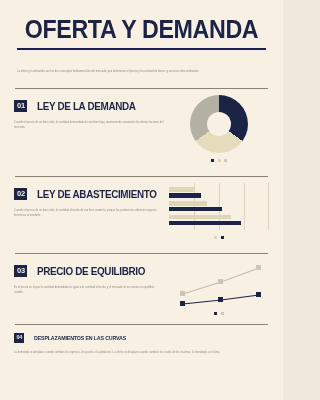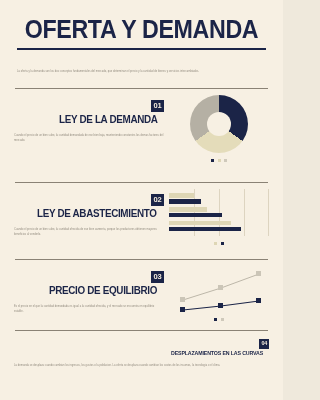--- a/index.html
+++ b/index.html
@@ -38,21 +38,21 @@
     color:#918a7e;
     text-align:left;
     padding:0 3px;
     letter-spacing:0.05px;
   }
 
   
   .divider { height:0.8px; background:#8a8275; margin:0 1px; }
 
   .section { position:relative; }
-  .sec-head { display:flex; align-items:flex-end; gap:1px;flex-direction:column; }
+  .sec-head { display:flex; align-items:center; gap:10px; }
   .badge {
     background:#1b2447; color:#f4ecdd;
     font-family:"Liberation Sans Narrow","Liberation Sans", sans-serif;
     font-weight:bold;
     font-size:7.5px;
     line-height:1;
     padding:2.5px 2.5px 2.5px 3px;
     letter-spacing:-0.2px;
     display:inline-block;
   }
@@ -142,21 +142,21 @@
           <div class="legend-dots">
             <i style="background:#1b2447;"></i>
             <i style="background:#ded6b5;"></i>
             <i style="background:#cfc9bb;"></i>
           </div>
         </div>
       </div>
     </div>
   </div>
 
-  <div style="margin-top:20px;">
+  <div style="margin-top:14px;">
     <div class="divider"></div>
     <div class="section row">
       <div class="left-col">
         <div class="sec-head">
           <span class="badge">02</span>
           <span class="sec-title">LEY DE ABASTECIMIENTO</span>
         </div>
         <p class="sec-body">Cuando el precio de un bien sube, la cantidad ofrecida de ese bien aumenta, porque los productores obtienen mayores beneficios al venderlo.</p>
       </div>
       <div class="chart-col">

